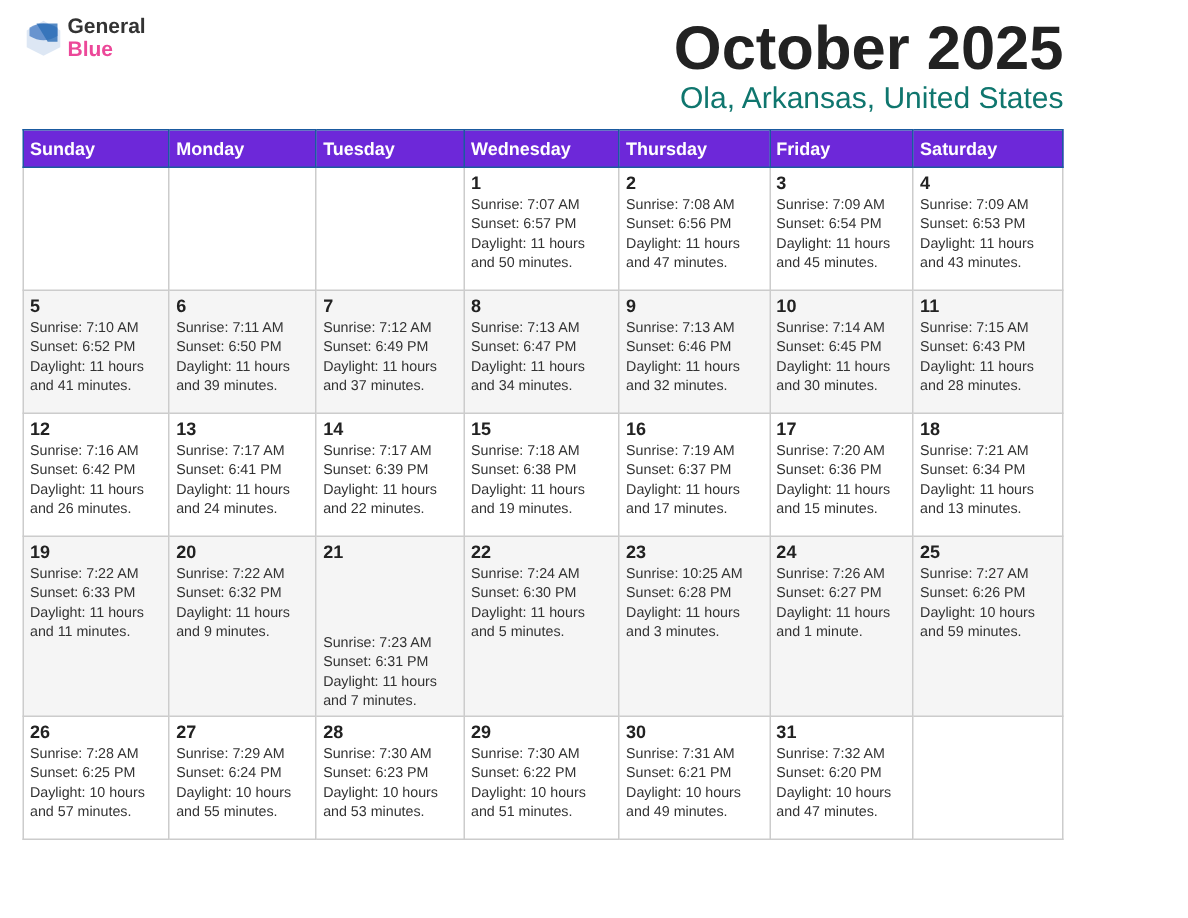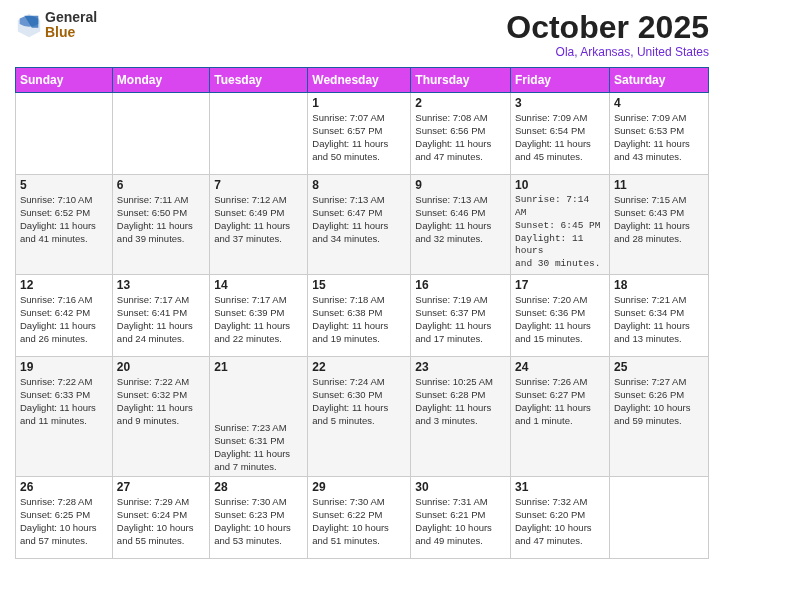--- a/index.html
+++ b/index.html
@@ -27,45 +27,45 @@
       gap: 2px;
     }
     .logo-text {
       display: flex;
       flex-direction: column;
       font-size: 14px;
       font-weight: bold;
       line-height: 1.1;
     }
     .logo-general { color: #333; }
-    .logo-blue { color: #a16207; }
+    .logo-blue { color: #ec4899; }
     .logo-icon {
       width: 28px;
       height: 28px;
     }
     .title-block {
       text-align: right;
     }
     .month-title {
-      font-size: 32px;
+      font-size: 41px;
       font-weight: bold;
       color: #222;
       line-height: 1.1;
     }
     .subtitle {
-      font-size: 12px;
-      color: #6d28d9;
+      font-size: 20px;
+      color: #0f766e;
     }
     .calendar {
       width: 100%;
       border-collapse: collapse;
       border: 1px solid #ccc;
     }
     .calendar th {
-      background-color: #d946ef;
+      background-color: #6d28d9;
       color: #fff;
       font-size: 12px;
       font-weight: bold;
       padding: 5px 4px;
       text-align: left;
       border: 1px solid #1a5aa0;
     }
     .calendar td {
       border: 1px solid #ccc;
       vertical-align: top;
@@ -197,21 +197,21 @@
           </td>
           <td>
             <span class="day-number">9</span>
             <div class="day-info" style="white-space: pre-line;">Sunrise: 7:13 AM
 Sunset: 6:46 PM
 Daylight: 11 hours
 and 32 minutes.</div>
           </td>
           <td>
             <span class="day-number">10</span>
-            <div class="day-info" style="white-space: pre-line; font-family: Liberation Mono, monospace;">Sunrise: 7:14 AM
+            <div class="day-info" style="white-space: pre-line;">Sunrise: 7:14 AM
 Sunset: 6:45 PM
 Daylight: 11 hours
 and 30 minutes.</div>
           </td>
           <td>
             <span class="day-number">11</span>
             <div class="day-info" style="white-space: pre-line;">Sunrise: 7:15 AM
 Sunset: 6:43 PM
 Daylight: 11 hours
 and 28 minutes.</div>

